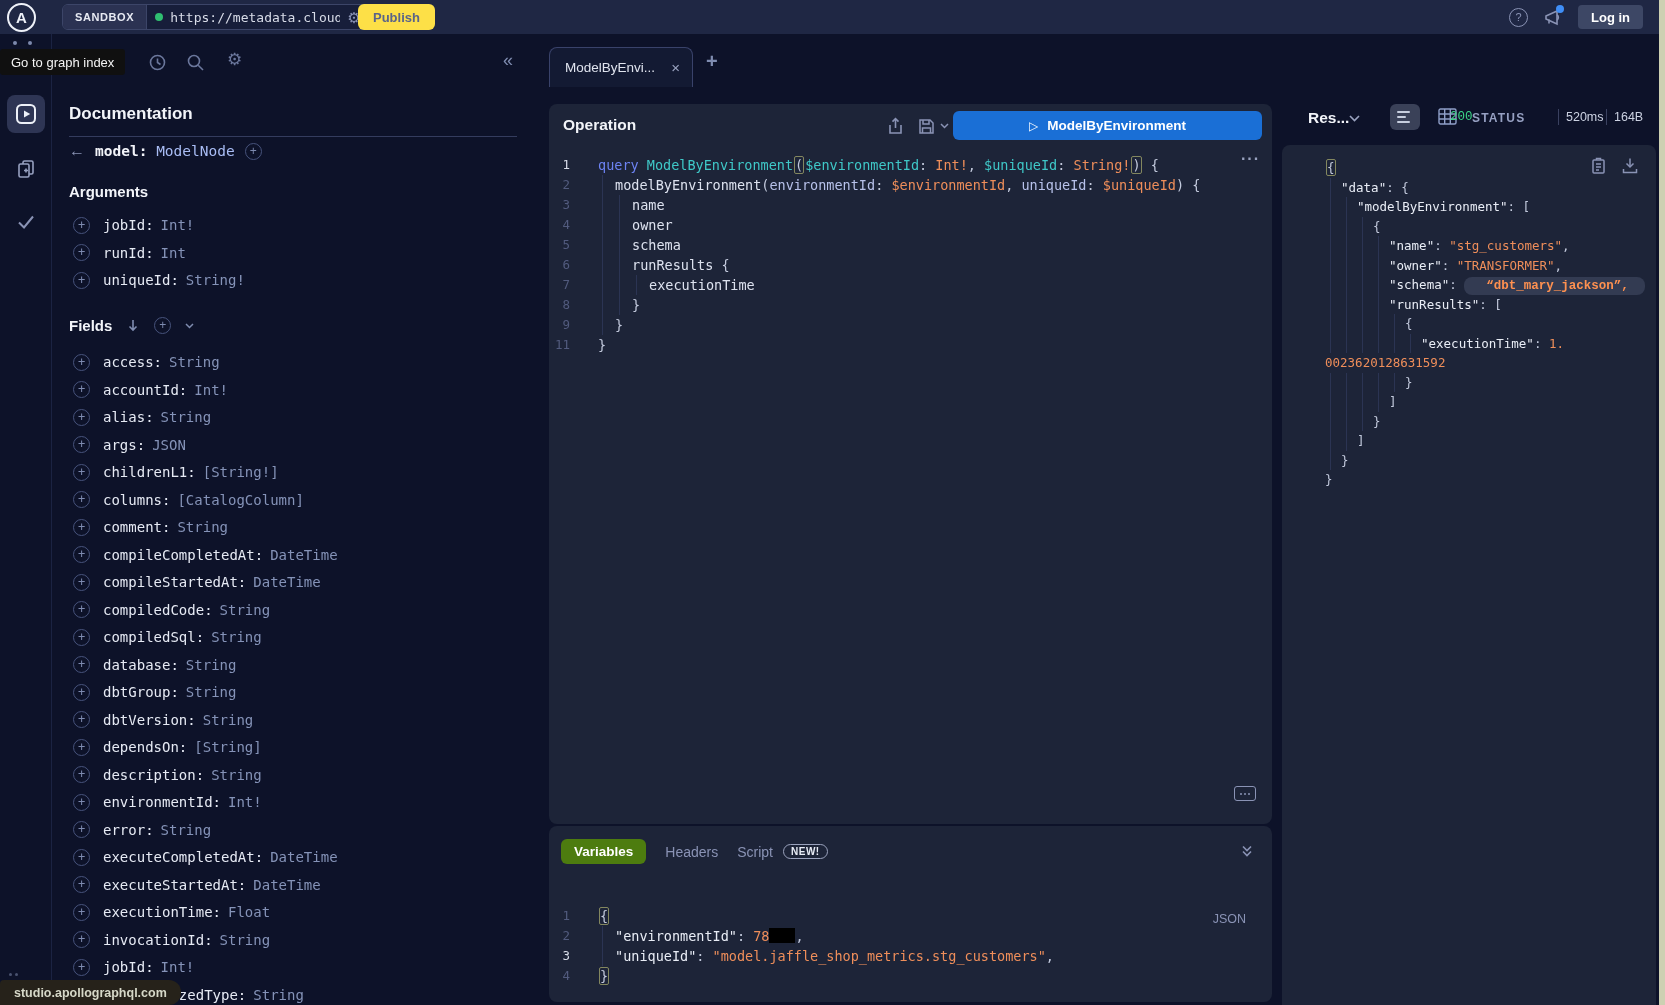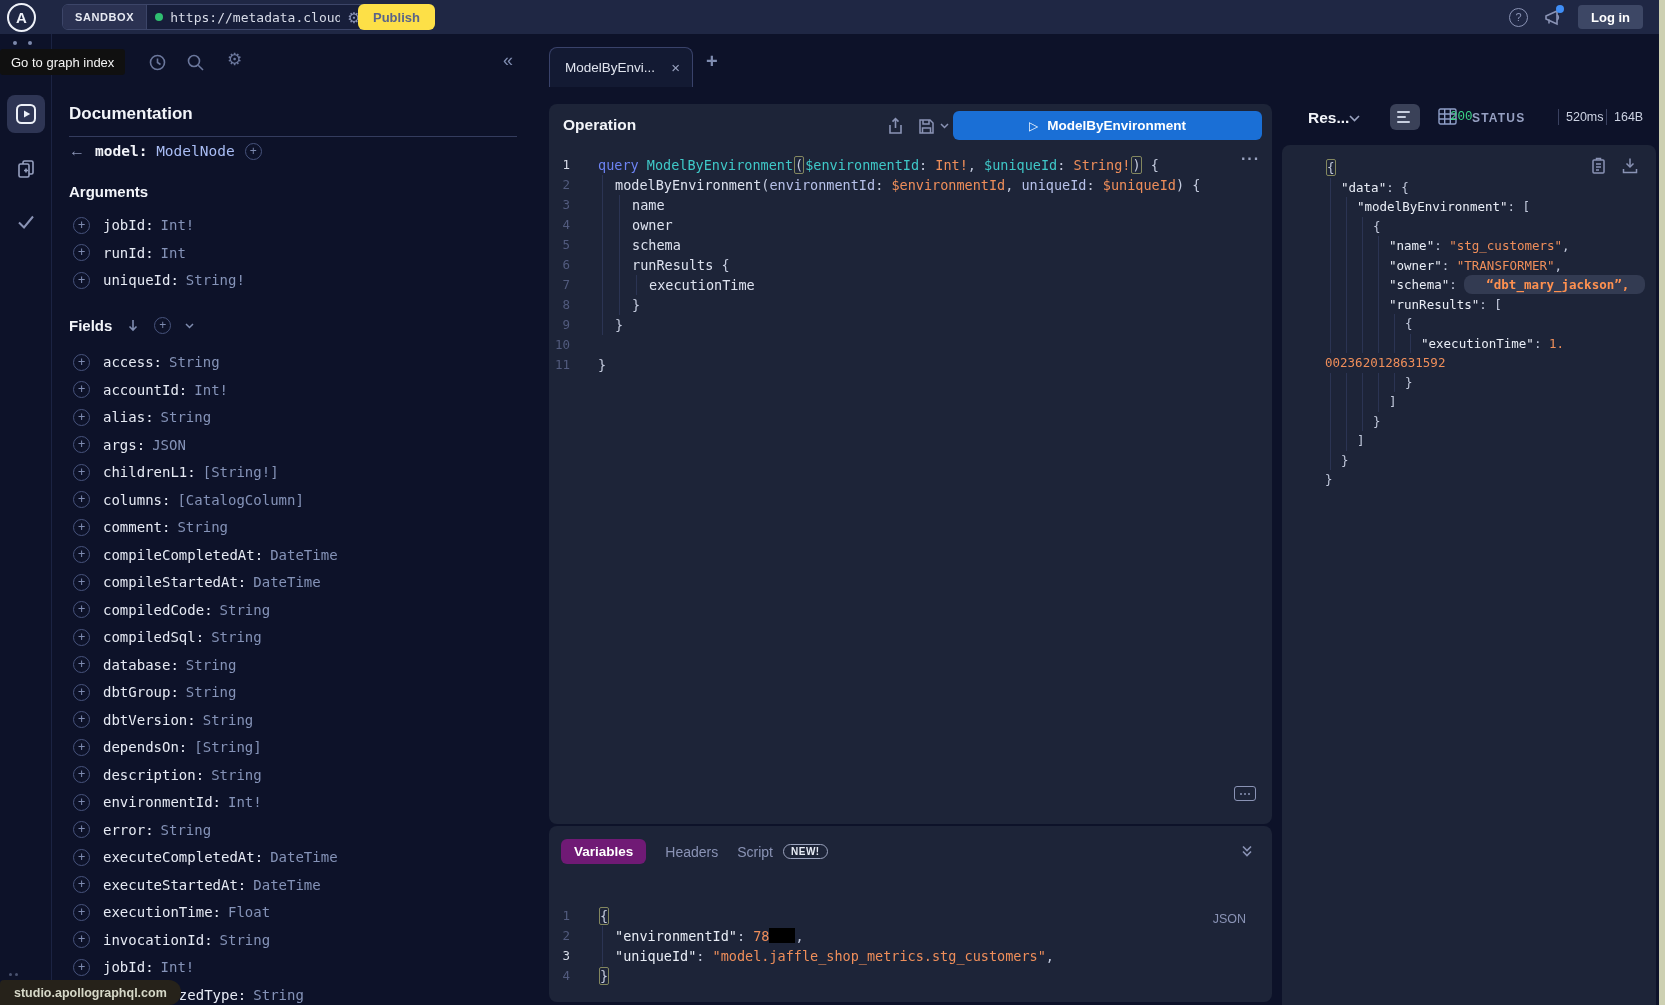--- a/index.html
+++ b/index.html
@@ -97,27 +97,27 @@
   .ln.active { color:#d7dce8; }
   .code-line { flex:1; white-space:pre; margin-left:19px;
                background-repeat:no-repeat; }
   .u17 { background-image:repeating-linear-gradient(to right, transparent 0 4px, #2b3453 4px 5px, transparent 5px 17px); }
 
   .tk-kw{color:#6d83f3} .tk-op{color:#3fc8c8} .tk-vard{color:#3fc8c8}
   .tk-varr{color:#ef8e5a} .tk-typ{color:#ef8e5a} .tk-pun{color:#c3cadd}
   .tk-fld{color:#dde2ef} .tk-arg{color:#b7c1ea} .tk-key{color:#e9edf6}
   .tk-str{color:#ef8e5a} .tk-num{color:#ef8e5a}
   .tk-box{color:#c3cadd; border:1px solid #83875f; border-radius:2px; margin:0 1px;}
-  .tk-hl{color:#ff9150; font-weight:bold; background:#333b52; padding:2px 16px 2px 22px; border-radius:8px;}
+  .tk-hl{color:#ff9150; font-weight:bold; background:#333b52; padding:2px 16px 2px 22px; border-radius:8px;font-family:Liberation Mono, monospace;}
   .tk-red{display:inline-block; width:26px; height:15px; background:#000; vertical-align:-2px;}
 
   
   .vars-tabs { position:absolute; left:12px; top:13px; display:flex; align-items:center; gap:19px; }
   .vtab { font-size:14px; color:#8a93b5; }
-  .vtab.sel { background:#701a75; color:#fff; font-weight:bold; font-size:13.5px; padding:5px 13px; border-radius:6px; }
+  .vtab.sel { background:#4d7c0f; color:#fff; font-weight:bold; font-size:13.5px; padding:5px 13px; border-radius:6px; }
   .newbadge { border:1.5px solid #9aa2bd; border-radius:9px; padding:1px 7px; font-size:10px; font-weight:bold;
               color:#e9edf6; letter-spacing:.5px; }
   .dblchev { position:absolute; right:18px; top:18px; }
   .jsonlabel { position:absolute; right:26px; top:86px; color:#8a93b5; font-size:12.5px; }
 
   
   .resp-hdr-item { position:absolute; }
   .resp-title { left:1308px; top:109px; font-size:15.5px; font-weight:bold; color:#f2f4f9; }
   .viewtoggle { left:1390px; top:104px; width:30px; height:26px; background:#3a4158; border-radius:6px;
                 display:flex; flex-direction:column; justify-content:center; gap:3px; padding-left:7px; }
@@ -432,24 +432,20 @@
         <span class="ln">7</span>
         <span class="code-line u17" style="padding-left: 51px; background-size: 51px 100%;"><span class="tk-fld">executionTime</span></span>
       </div>
       <div class="code-row">
         <span class="ln">8</span>
         <span class="code-line u17" style="padding-left: 34px; background-size: 34px 100%;"><span class="tk-pun">}</span></span>
       </div>
       <div class="code-row">
         <span class="ln">9</span>
         <span class="code-line u17" style="padding-left: 17px; background-size: 17px 100%;"><span class="tk-pun">}</span></span>
-      </div>
-      <div class="code-row">
-        <span class="ln">10</span>
-        <span class="code-line u17" style="padding-left: 0px; background-size: 0px 100%;"></span>
       </div>
       <div class="code-row">
         <span class="ln">11</span>
         <span class="code-line u17" style="padding-left: 0px; background-size: 0px 100%;"><span class="tk-pun">}</span></span>
       </div>
     </div>
   <div class="kbicon">
       <i></i>
       <i></i>
       <i></i>

